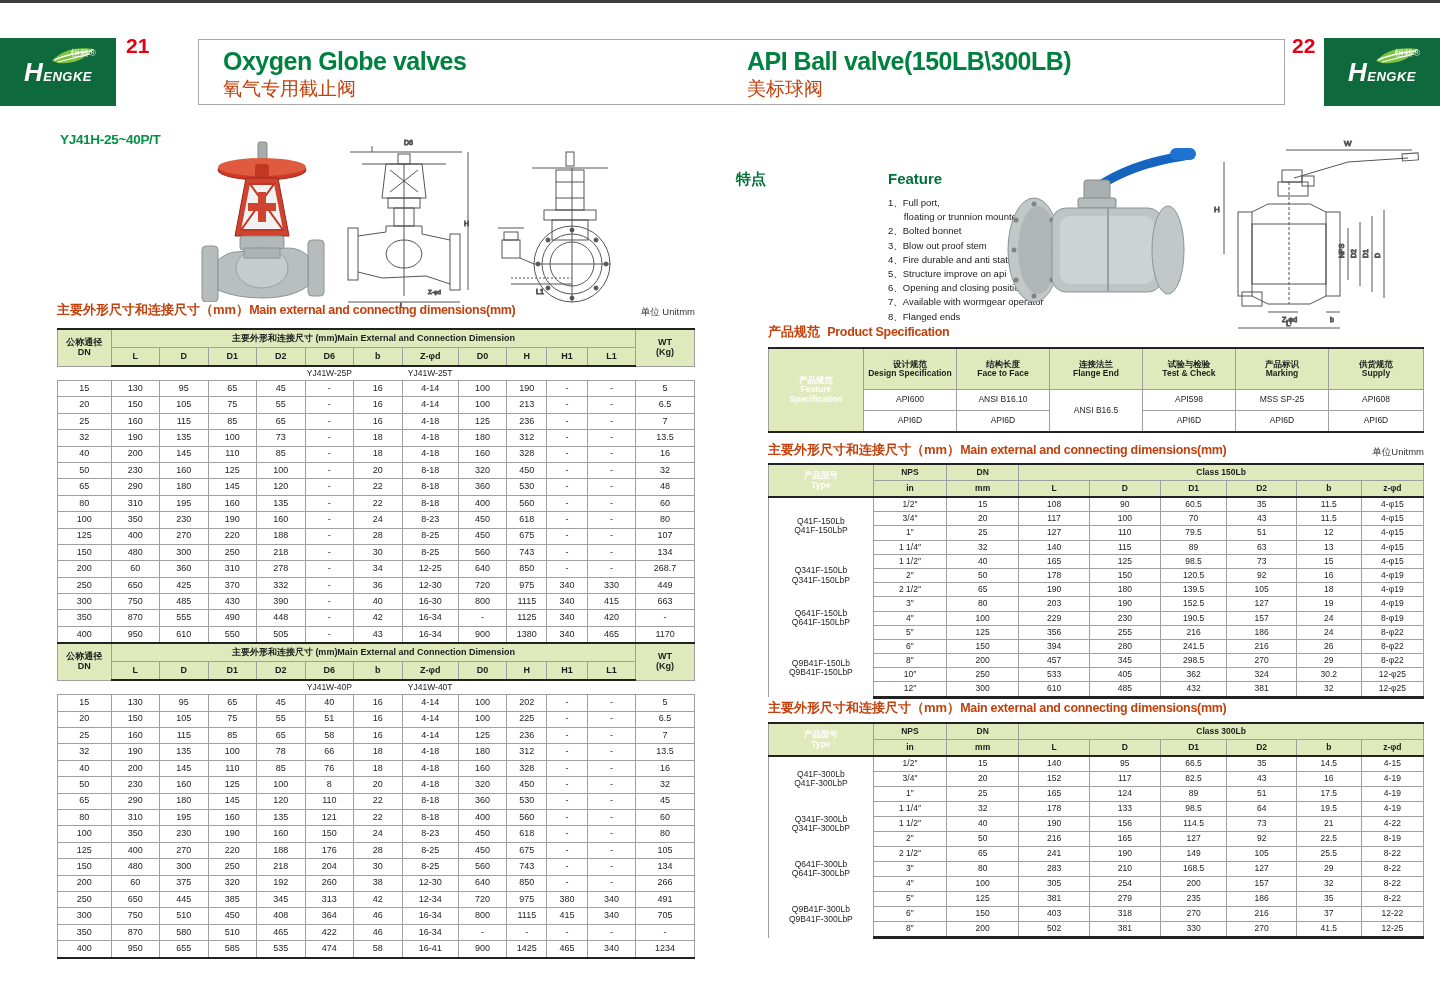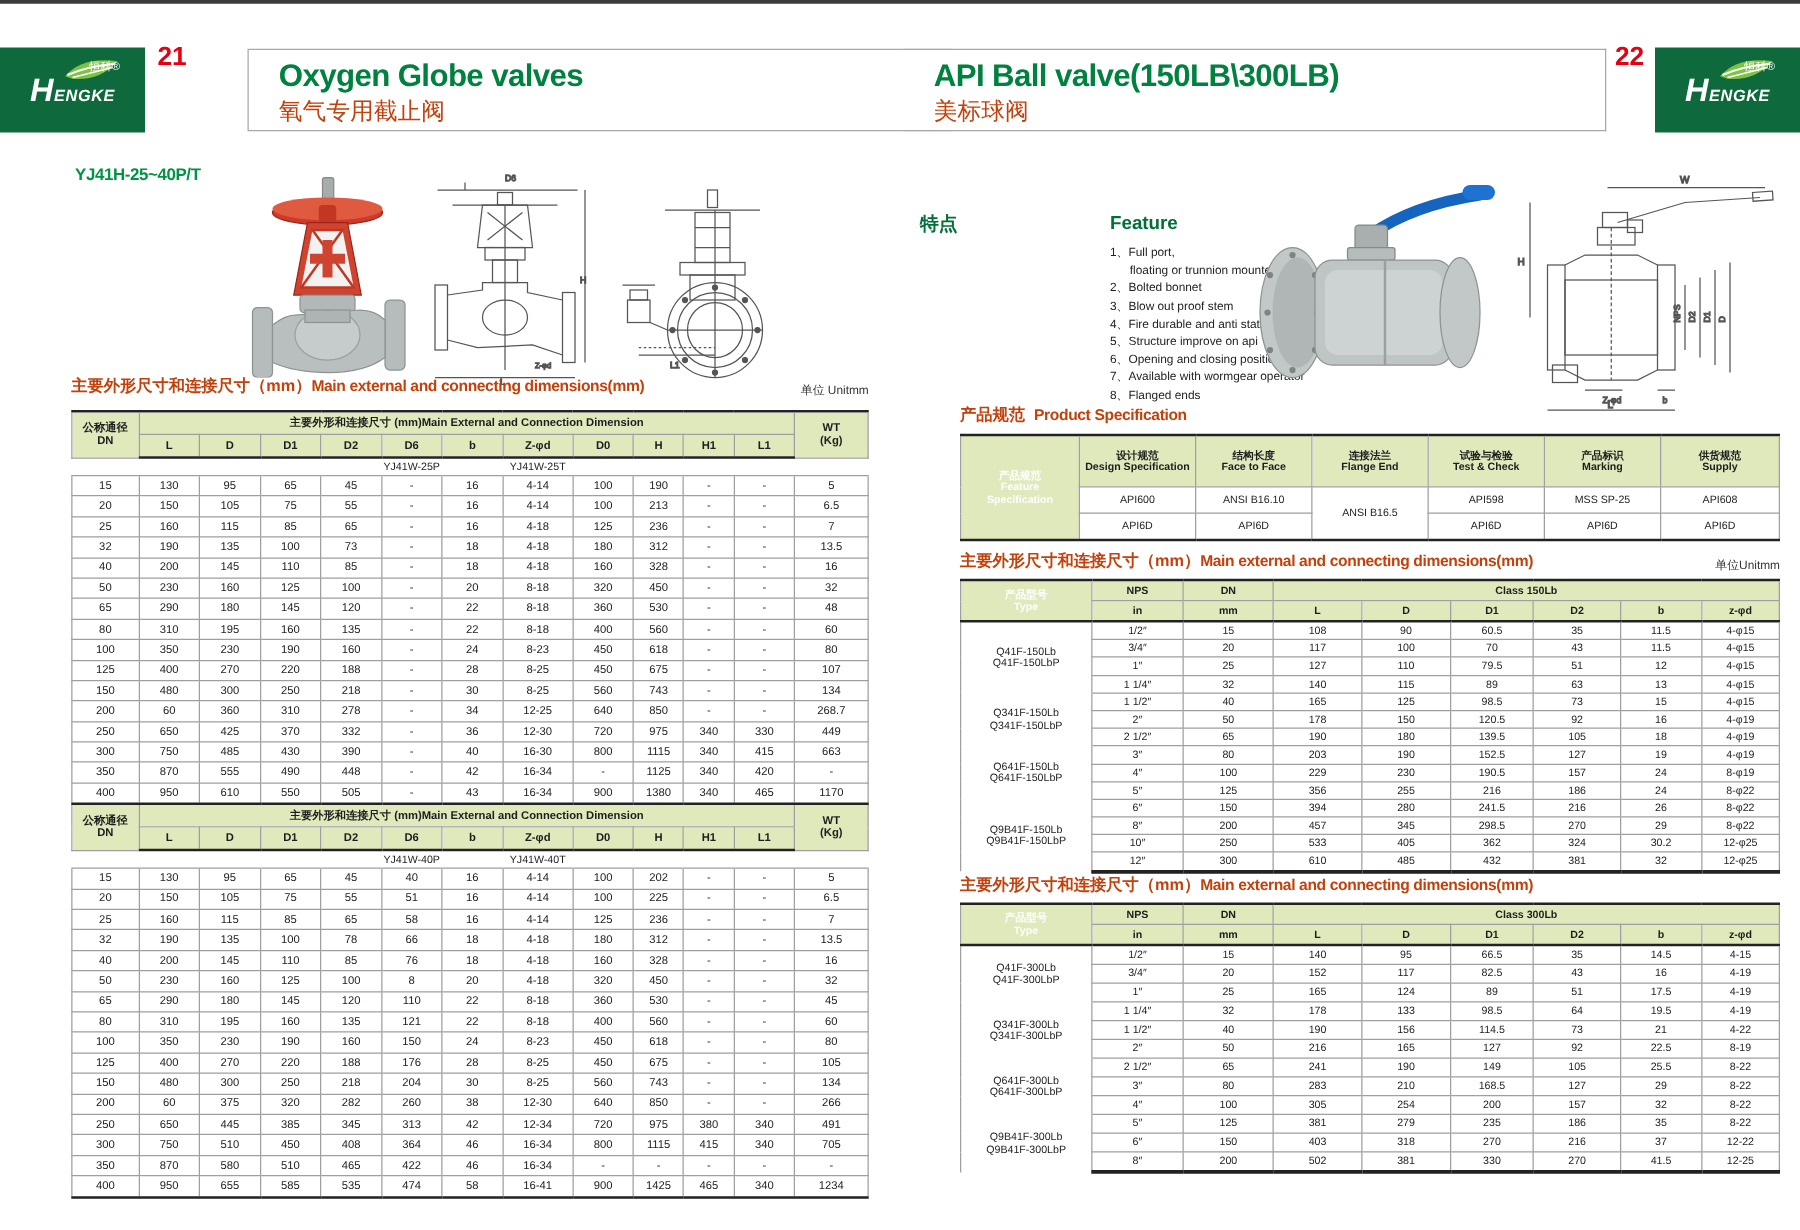--- a/index.html
+++ b/index.html
@@ -668,21 +668,21 @@
             <td>743</td>
             <td>-</td>
             <td>-</td>
             <td>134</td>
           </tr>
           <tr>
             <td>200</td>
             <td>60</td>
             <td>375</td>
             <td>320</td>
-            <td>282</td>
+            <td>192</td>
             <td>260</td>
             <td>38</td>
             <td>12-30</td>
             <td>640</td>
             <td>850</td>
             <td>-</td>
             <td>-</td>
             <td>266</td>
           </tr>
           <tr>

